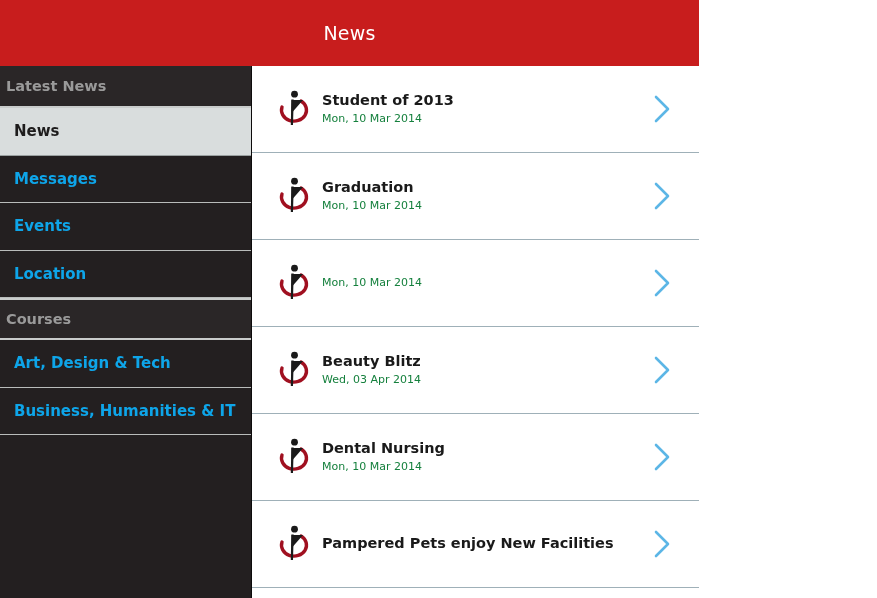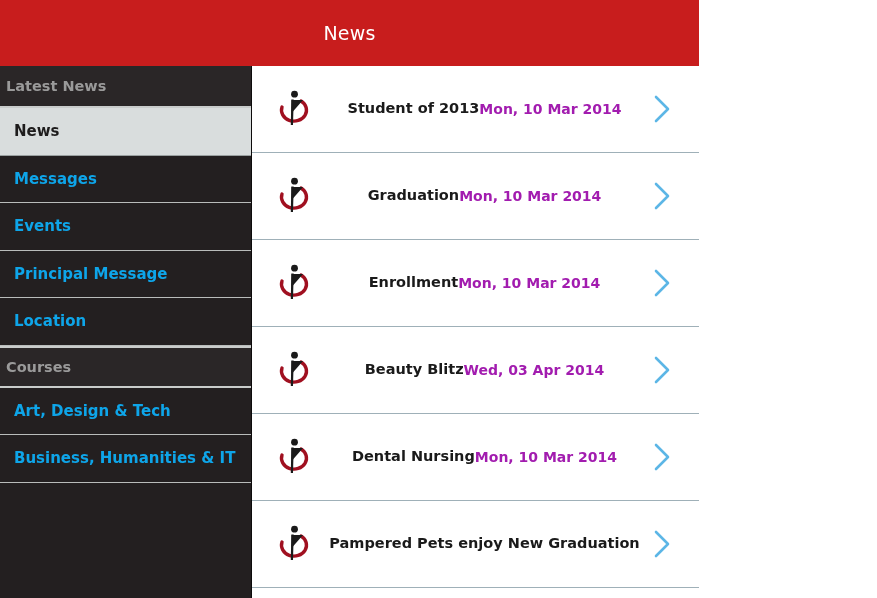--- a/index.html
+++ b/index.html
@@ -115,34 +115,35 @@
     align-items: center;
     justify-content: center;
     margin-right: 8px;
   }
   .news-logo svg {
     display: block;
   }
   .news-text {
     flex: 1;
     display: flex;
+    flex-direction: column;
     justify-content: center;
     min-width: 0;
   }
   .news-title {
     font-size: 14.5px;
     font-weight: bold;
     color: #1a1a1a;
     line-height: 1.35;
     white-space: nowrap;
   }
   .news-date {
-    font-size: 14px;
-    font-weight: 700;
-    color: #a21caf;
+    font-size: 11px;
+    font-weight: 400;
+    color: #15803d;
     line-height: 1.45;
     white-space: nowrap;
   }
   .news-chevron {
     width: 30px;
     min-width: 30px;
     display: flex;
     align-items: center;
     justify-content: center;
   }
@@ -156,21 +157,20 @@
     <div class="header-title">News</div>
   </div>
 
   <div class="body-split">
 
     <nav class="sidebar" id="sidebar">
         <div class="side-section-header first">Latest News</div>
         <div class="side-item selected">News</div>
         <div class="side-item">Messages</div>
         <div class="side-item">Events</div>
-        <div class="side-item">Principal Message</div>
         <div class="side-item">Location</div>
         <div class="side-section-header">Courses</div>
         <div class="side-item">Art, Design &amp; Tech</div>
         <div class="side-item">Business, Humanities &amp; IT</div>
       </nav>
 
     <main class="content" id="news-list">
         <div class="news-row">
           <div class="news-logo">
             <svg width="34" height="40" viewBox="0 0 34 40" xmlns="http://www.w3.org/2000/svg">
@@ -212,21 +212,20 @@
         <div class="news-row">
           <div class="news-logo">
             <svg width="34" height="40" viewBox="0 0 34 40" xmlns="http://www.w3.org/2000/svg">
               <path d="M5 18 A12.5 11 0 1 0 24 12" fill="none" stroke="#a01020" stroke-width="3.4" stroke-linecap="round"></path>
               <circle cx="17.5" cy="5.2" r="3.4" fill="#1a1a1a"></circle>
               <path d="M14.6 11 L26 11 L14.6 24 Z" fill="#1a1a1a"></path>
               <path d="M14.3 10.5 L16.7 10.5 L16.0 36 L13.8 36 Z" fill="#1a1a1a"></path>
             </svg>
           </div>
           <div class="news-text">
-            <div class="news-title">Enrollment</div>
             <div class="news-date">Mon, 10 Mar 2014</div>
           </div>
           <div class="news-chevron">
             <svg width="22" height="32" viewBox="0 0 22 32" xmlns="http://www.w3.org/2000/svg">
               <polyline points="5,4 17,16 5,28" fill="none" stroke="#5cb6e6" stroke-width="2.6" stroke-linecap="round" stroke-linejoin="round"></polyline>
             </svg>
           </div>
         </div>
         <div class="news-row">
           <div class="news-logo">
@@ -269,21 +268,21 @@
         <div class="news-row">
           <div class="news-logo">
             <svg width="34" height="40" viewBox="0 0 34 40" xmlns="http://www.w3.org/2000/svg">
               <path d="M5 18 A12.5 11 0 1 0 24 12" fill="none" stroke="#a01020" stroke-width="3.4" stroke-linecap="round"></path>
               <circle cx="17.5" cy="5.2" r="3.4" fill="#1a1a1a"></circle>
               <path d="M14.6 11 L26 11 L14.6 24 Z" fill="#1a1a1a"></path>
               <path d="M14.3 10.5 L16.7 10.5 L16.0 36 L13.8 36 Z" fill="#1a1a1a"></path>
             </svg>
           </div>
           <div class="news-text">
-            <div class="news-title">Pampered Pets enjoy New Graduation</div>
+            <div class="news-title">Pampered Pets enjoy New Facilities</div>
           </div>
           <div class="news-chevron">
             <svg width="22" height="32" viewBox="0 0 22 32" xmlns="http://www.w3.org/2000/svg">
               <polyline points="5,4 17,16 5,28" fill="none" stroke="#5cb6e6" stroke-width="2.6" stroke-linecap="round" stroke-linejoin="round"></polyline>
             </svg>
           </div>
         </div>
       </main>
 
   </div>

